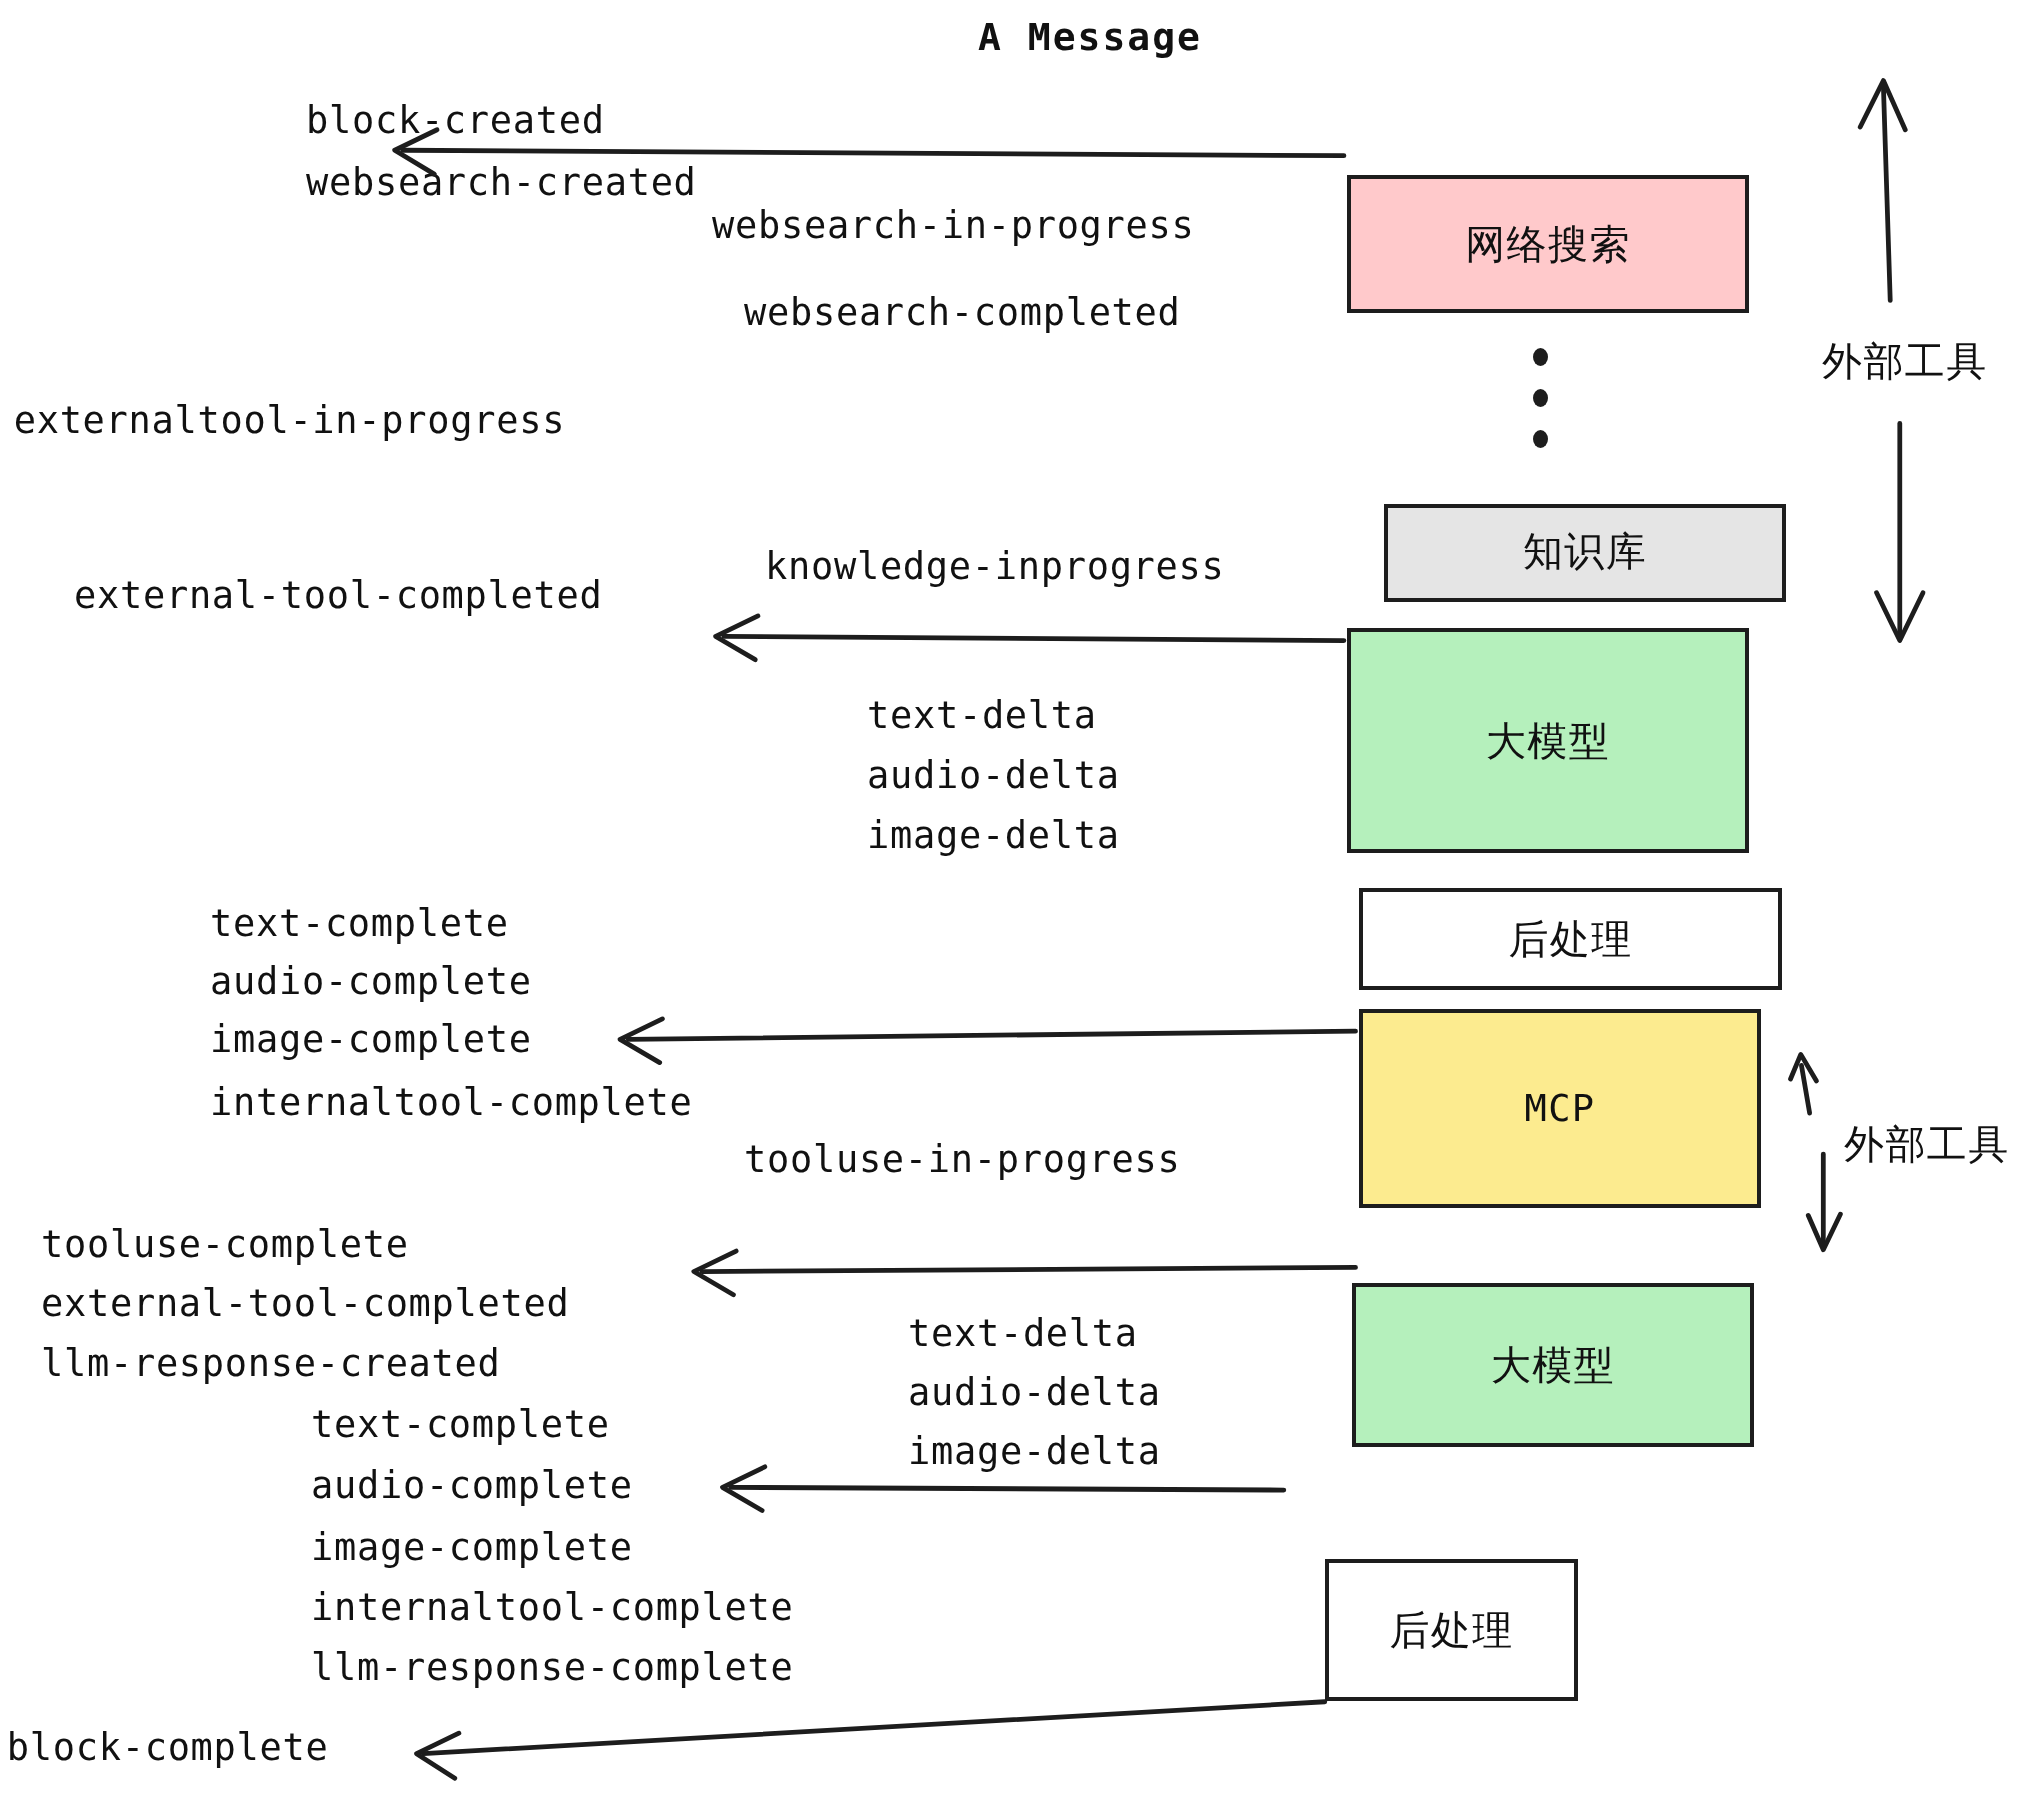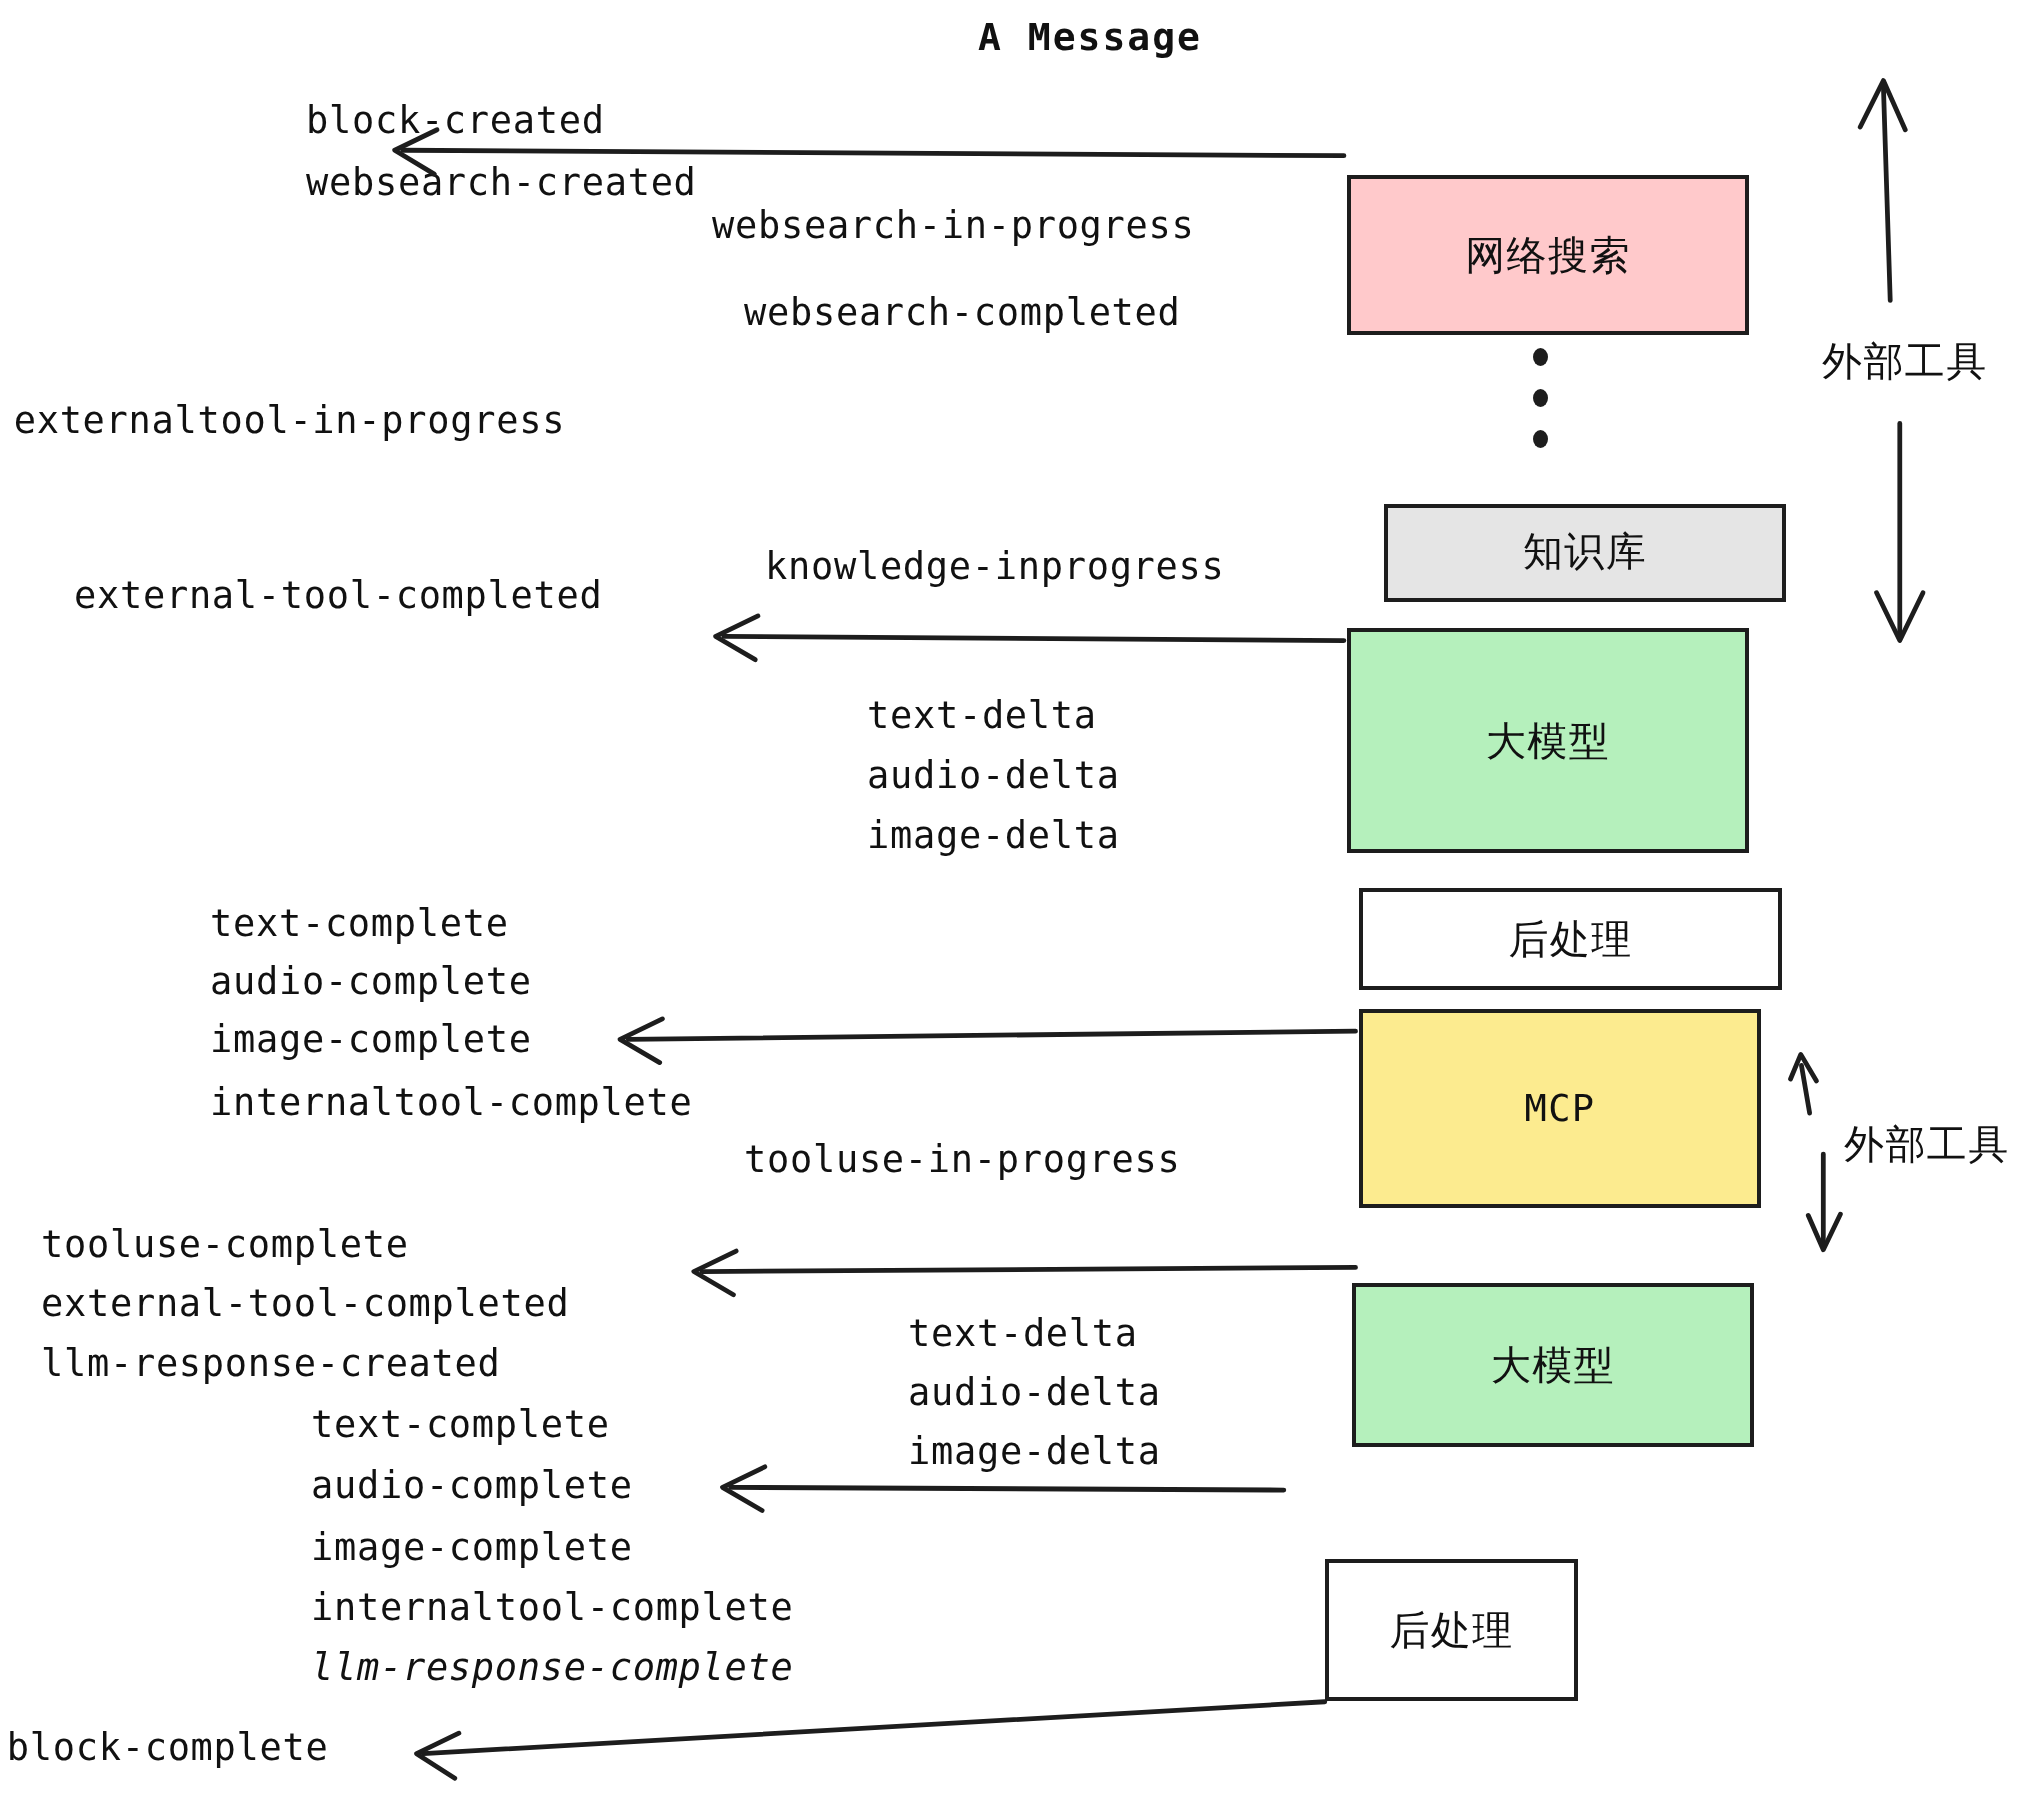--- a/index.html
+++ b/index.html
@@ -67,21 +67,21 @@
     pointer-events:none;
   }
 </style>
 </head>
 <body>
 
 <div id="stage">
 
   <div class="title" style="left:978px; top:18px;font-weight:bold;">A Message</div>
 
-  <div class="box center-v" style="left:1347px; top:175px; width:402px; height:160px; background:#FFC9CB;">
+  <div class="box center-v" style="left:1347px; top:175px; width:402px; height:138px; background:#FFC9CB;">
     <span>网络搜索</span>
   </div>
 
   <div class="box top-v" style="left:1347px; top:504px; width:402px; height:98px; background:#e5e5e5;margin-left:37px;">
     <span>知识库</span>
   </div>
 
   <div class="box center-v" style="left:1347px; top:628px; width:402px; height:225px; background:#B5F0BC;">
     <span>大模型</span>
   </div>
@@ -129,21 +129,21 @@
   <div class="ev" style="left:41px;   top:1345px;">llm-response-created</div>
 
   <div class="ev" style="left:908px; top:1315px;">text-delta</div>
   <div class="ev" style="left:908px; top:1374px;">audio-delta</div>
   <div class="ev" style="left:908px; top:1433px;">image-delta</div>
 
   <div class="ev" style="left:311px;  top:1406px;">text-complete</div>
   <div class="ev" style="left:311px;  top:1467px;">audio-complete</div>
   <div class="ev" style="left:311px;  top:1529px;">image-complete</div>
   <div class="ev" style="left:311px;  top:1589px;">internaltool-complete</div>
-  <div class="ev" style="left:311px;  top:1649px;font-style:italic;">llm-response-complete</div>
+  <div class="ev" style="left:311px;  top:1649px;">llm-response-complete</div>
   <div class="ev" style="left:6.8px;   top:1729px;">block-complete</div>
 
   <div class="cn" style="left:1822px; top:341px;">外部工具</div>
   <div class="cn" style="left:1844px; top:1124px;">外部工具</div>
 
   <svg class="overlay" viewBox="0 0 2980 2630" xmlns="http://www.w3.org/2000/svg">
     <g fill="none" stroke="#1d1d1d" stroke-width="7" stroke-linecap="round" stroke-linejoin="round">
 
       <g>
         <path d="M 1968 228 L 590 220"></path>

